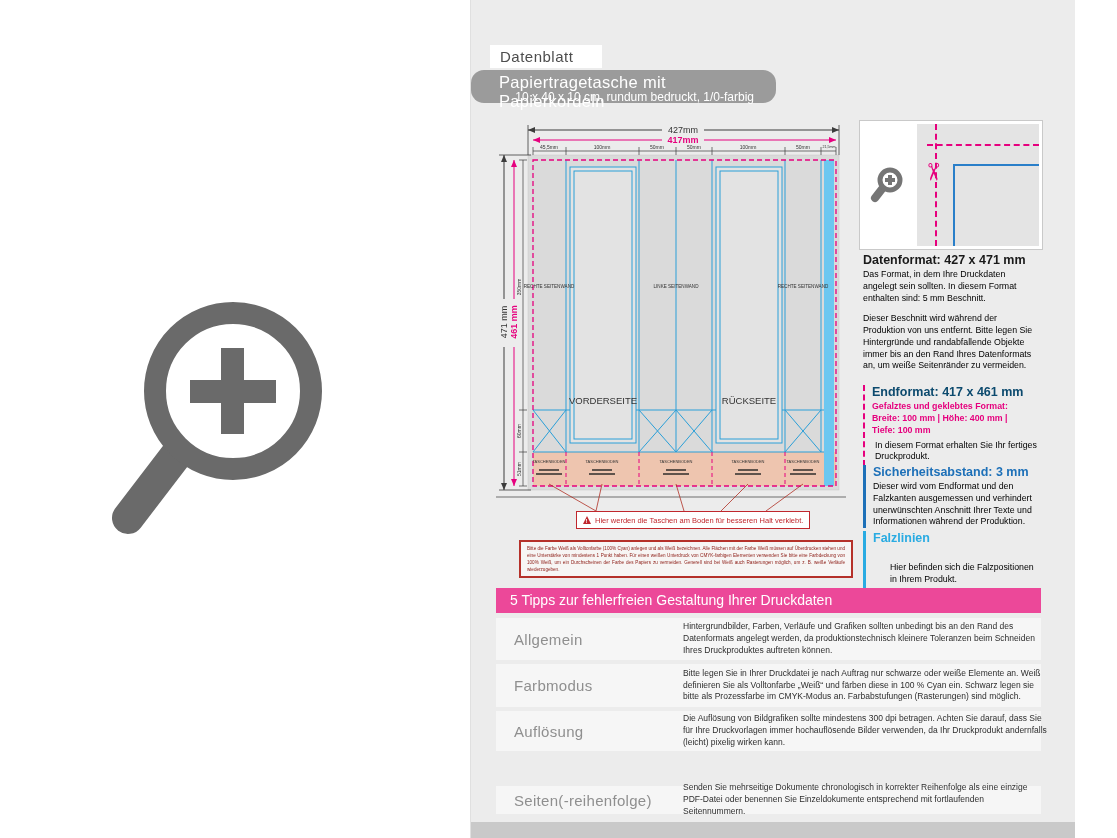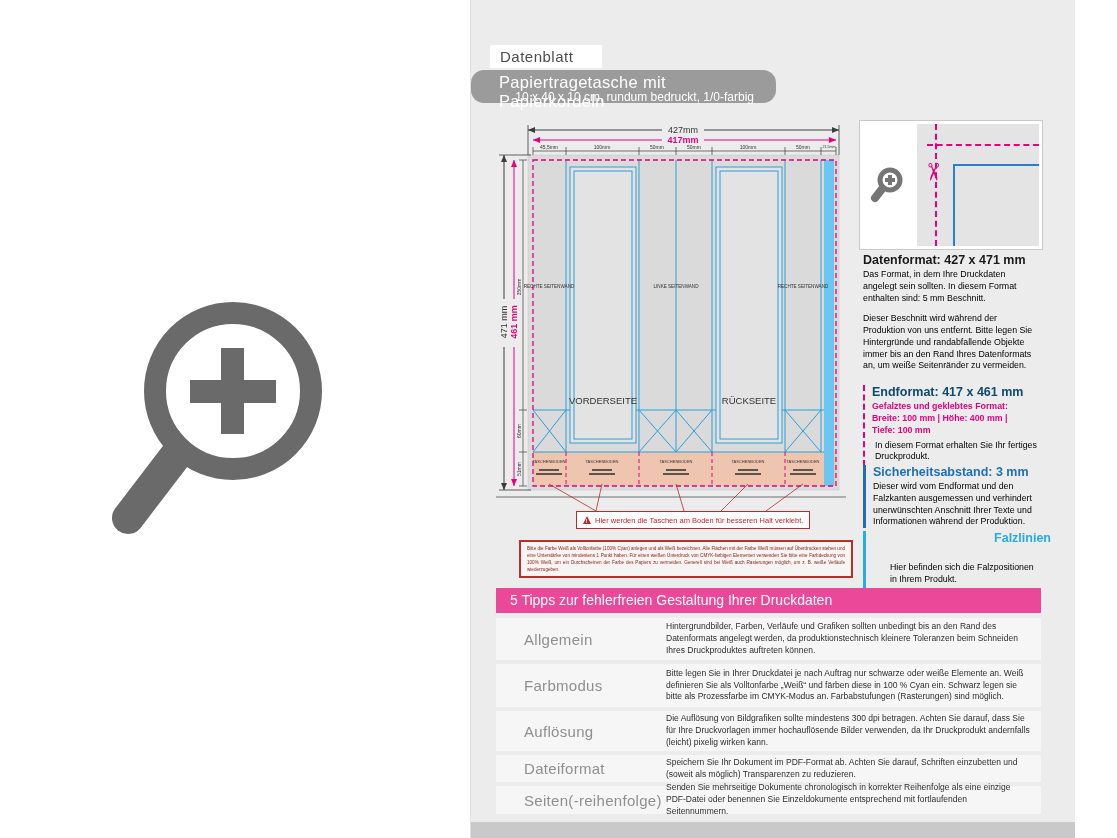--- a/index.html
+++ b/index.html
@@ -29,26 +29,26 @@
   .scissors{position:absolute;left:6px;top:34px;color:#e6007e;font-size:24px;transform:rotate(90deg);}
   .ib-title{font-weight:bold;font-size:12.5px;color:#1a1a1a;margin:0 0 2px 0;}
   .ib-body{font-size:8.8px;line-height:1.34;margin:0 0 9px 0;}
   .blk{position:absolute;left:392px;width:178px;}
   .end-blk{border-left:2px dashed #e6007e;padding-left:7px;}
   .end-title{font-weight:bold;font-size:12.5px;color:#0c4a6e;margin:0 0 2px 0;}
   .end-line{font-size:8.8px;color:#e6007e;font-weight:bold;line-height:1.35;}
   .sich-blk{border-left:3px solid #1d70b8;padding-left:7px;}
   .sich-title{font-weight:bold;font-size:12.5px;color:#1d70b8;margin:0 0 2px 0;}
   .falz-blk{border-left:3px solid #29abe2;padding-left:7px;}
-  .falz-title{font-weight:bold;font-size:12.5px;color:#29abe2;margin:0 0 2px 0;text-align:right;}
+  .falz-title{font-weight:bold;font-size:12.5px;color:#29abe2;margin:0 0 2px 0;}
   
   .tips-bar{left:25px;top:588px;width:545px;height:25px;background:#ec4899;color:#ffffff;font-size:14px;line-height:25px;padding-left:14px;box-sizing:border-box;}
   .tip-row{left:25px;width:545px;background:#f6f6f6;display:flex;align-items:center;box-sizing:border-box;}
-  .tip-label{position:absolute;left:28px;font-size:15px;color:#8f8f8f;letter-spacing:.3px;}
-  .tip-text{position:absolute;left:170px;width:365px;font-size:8.5px;color:#2e2e2e;line-height:1.38;}
+  .tip-label{position:absolute;left:18px;font-size:15px;color:#8f8f8f;letter-spacing:.3px;}
+  .tip-text{position:absolute;left:187px;width:365px;font-size:8.5px;color:#2e2e2e;line-height:1.38;}
   .footer-bar{left:0;top:822px;width:610px;height:16px;background:#c9c9c9;}
   .bigmag{left:100px;top:278px;}
 </style>
 </head>
 <body>
 
 <div id="canvas">
 
   <svg class="abs bigmag" width="265" height="265" viewBox="0 0 265 265">
     <line x1="28" y1="240" x2="80" y2="172" stroke="#6a6a6a" stroke-width="32" stroke-linecap="round"></line>
@@ -268,24 +268,20 @@
       <span class="tip-text">Hintergrundbilder, Farben, Verläufe und Grafiken sollten unbedingt bis an den Rand des Datenformats angelegt werden, da produktionstechnisch kleinere Toleranzen beim Schneiden Ihres Druckproduktes auftreten können.</span>
     </div>
     <div class="abs tip-row" style="top:664px;height:43px;">
       <span class="tip-label">Farbmodus</span>
       <span class="tip-text">Bitte legen Sie in Ihrer Druckdatei je nach Auftrag nur schwarze oder weiße Elemente an. Weiß definieren Sie als Volltonfarbe „Weiß“ und färben diese in 100 % Cyan ein. Schwarz legen sie bitte als Prozessfarbe im CMYK-Modus an. Farbabstufungen (Rasterungen) sind möglich.</span>
     </div>
     <div class="abs tip-row" style="top:711px;height:40px;">
       <span class="tip-label">Auflösung</span>
       <span class="tip-text">Die Auflösung von Bildgrafiken sollte mindestens 300 dpi betragen. Achten Sie darauf, dass Sie für Ihre Druckvorlagen immer hochauflösende Bilder verwenden, da Ihr Druckprodukt andernfalls (leicht) pixelig wirken kann.</span>
     </div>
-    <div class="abs tip-row" style="top:755px;height:27px;">
-      <span class="tip-label">Dateiformat</span>
-      <span class="tip-text">Speichern Sie Ihr Dokument im PDF-Format ab. Achten Sie darauf, Schriften einzubetten und (soweit als möglich) Transparenzen zu reduzieren.</span>
-    </div>
     <div class="abs tip-row" style="top:786px;height:28px;">
       <span class="tip-label">Seiten(-reihenfolge)</span>
       <span class="tip-text">Senden Sie mehrseitige Dokumente chronologisch in korrekter Reihenfolge als eine einzige PDF-Datei oder benennen Sie Einzeldokumente entsprechend mit fortlaufenden Seitennummern.</span>
     </div>
 
     <div class="abs footer-bar"></div>
   </div>
 </div>
 
 </body></html>

